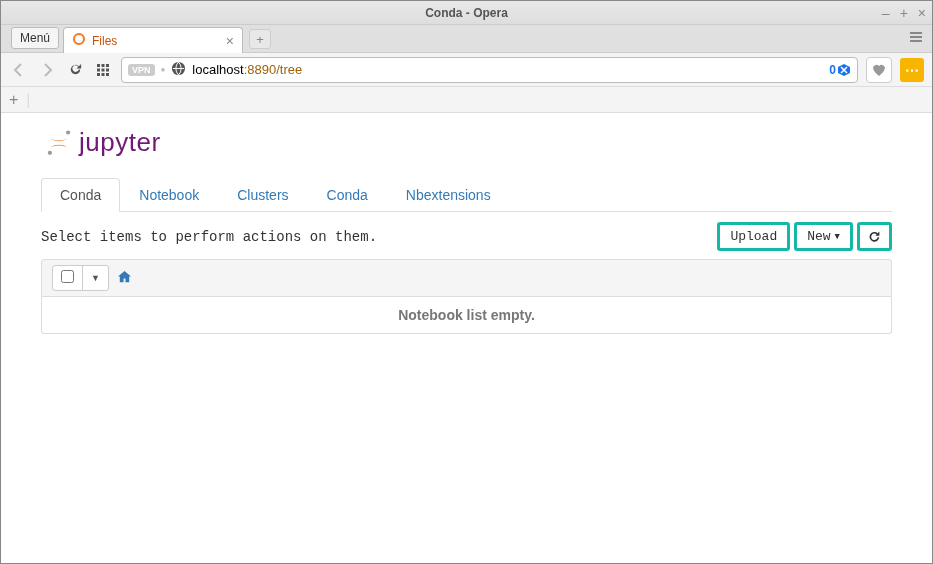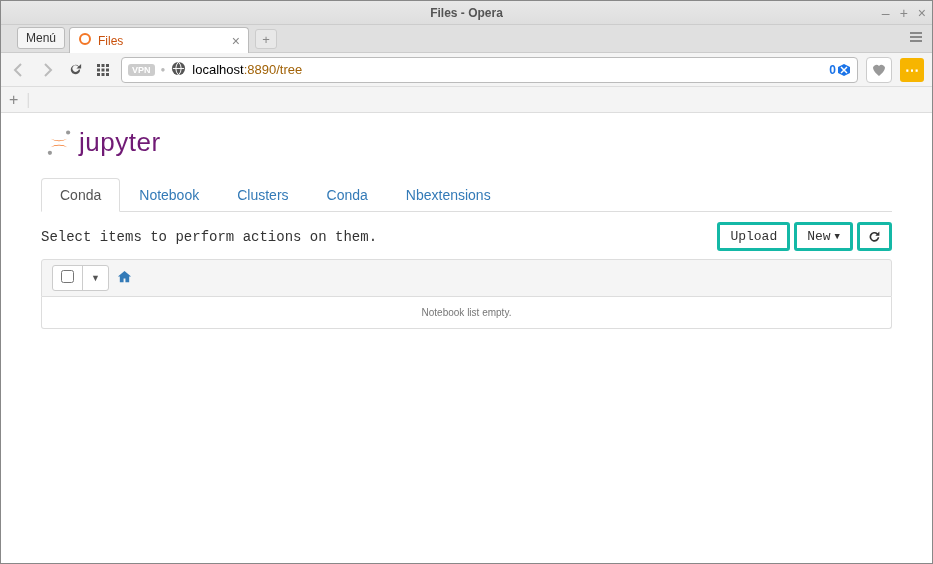--- a/index.html
+++ b/index.html
@@ -45,21 +45,21 @@
     color: #888;
     font-size: 14px;
   }
   .titlebar-controls span { cursor: default; }
   
   .tabstrip {
     height: 28px;
     background: #e0e0e0;
     display: flex;
     align-items: flex-end;
-    padding-left: 16px;
+    padding-left: 10px;
     gap: 0;
     border-bottom: 1px solid #ccc;
     position: relative;
   }
   .menu-btn {
     height: 22px;
     background: #f5f5f5;
     border: 1px solid #bbb;
     border-radius: 3px;
     padding: 0 8px;
@@ -297,33 +297,34 @@
   }
   .file-list {
     border: 1px solid #ddd;
     border-top: none;
     border-radius: 0 0 3px 3px;
   }
   .file-empty {
     text-align: center;
     padding: 10px;
     color: #777;
-    font-size: 10px;
+    font-size: 14px;
+    font-weight: bold;
   }
   input[type=checkbox]{
     width:13px;height:13px;
   }
 </style>
 </head>
 <body>
 
 <div class="window">
 
   <div class="titlebar">
-    <span class="titlebar-title">Files - Opera</span>
+    <span class="titlebar-title">Conda - Opera</span>
     <div class="titlebar-controls">
       <span>–</span>
       <span>+</span>
       <span>×</span>
     </div>
   </div>
 
   <div class="tabstrip">
     <div class="menu-btn">Menú</div>
     <div class="browser-tab">

